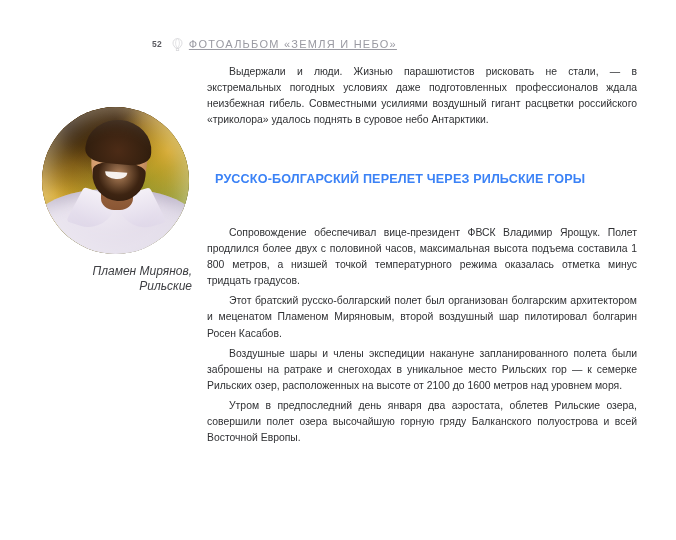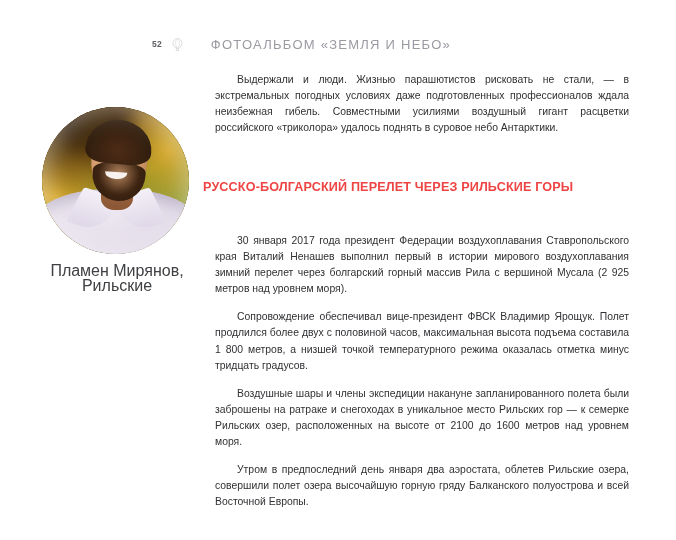--- a/index.html
+++ b/index.html
@@ -45,26 +45,27 @@
   .head-icon {
     margin-left: 10px;
     width: 11px;
     height: 13px;
     display: inline-block;
     position: relative;
     opacity: 0.38;
   }
   .head-icon svg { display: block; }
   .head-title {
-    margin-left: 28px;
-    font-size: 13px;
+    margin-left: 6px;
+    font-size: 11px;
     color: #9a9aa2;
     letter-spacing: 1.25px;
     line-height: 1;
     white-space: nowrap;
+    text-decoration: underline;
   }
 
   
   .figure {
     position: absolute;
     left: 42px;
     top: 107px;
     width: 150px;
   }
   .portrait {
@@ -183,54 +184,55 @@
   .portrait .vignette {
     position: absolute;
     inset: 0;
     border-radius: 50%;
     box-shadow: inset 0 0 22px 6px rgba(255,255,255,0.35);
   }
 
   .caption {
     margin-top: 10px;
     width: 150px;
-    text-align: center;
-    font-size: 16px;
+    text-align: right;
+    font-style: italic;
+    font-size: 12px;
     line-height: 14.5px;
     color: #3f4044;
   }
   .caption .line { display: block; }
 
   
   .column {
     position: absolute;
     left: 203px;
     top: 60px;
     width: 438px;
   }
   .para {
-    margin: 12px;
+    margin: 4px;
     text-align: justify;
     text-justify: inter-word;
     font-size: 10.4px;
     line-height: 16.1px;
     color: #2f3033;
     text-indent: 22px;
     hyphens: manual;
   }
   .para + .para { margin-top: 0px; }
 
   .section-heading {
-    margin: 0;
+    margin: 12px;
     padding: 33px 0 27px 0;
     font-size: 12.6px;
     font-weight: bold;
     letter-spacing: 0.15px;
     line-height: 1;
-    color: #ef4444;
+    color: #3b82f6;
     white-space: nowrap;
   }
 </style>
 </head>
 <body>
 
 <div class="page">
 
   <div class="running-head">
     <span class="folio">52</span>
@@ -264,19 +266,19 @@
       <span class="line">Пламен Мирянов,</span>
       <span class="line">Рильские</span>
     </figcaption>
   </figure>
 
   <div class="column">
     <p class="para">Выдержали и люди. Жизнью парашютистов рисковать не стали, — в экстремальных погодных условиях даже подготовленных профессионалов ждала неизбежная гибель. Совместными усилиями воздушный гигант расцветки российского «триколора» удалось поднять в суровое небо Антарктики.</p>
 
     <h2 class="section-heading">РУССКО-БОЛГАРСКИЙ ПЕРЕЛЕТ ЧЕРЕЗ РИЛЬСКИЕ ГОРЫ</h2>
 
-    <p class="para">30 января 2017 года президент Федерации воздухоплавания Ставропольского края Виталий Ненашев выполнил первый в истории мирового воздухоплавания зимний перелет через болгарский горный массив Рила с вершиной Мусала (2 925 метров над уровнем моря).</p>
     <p class="para">Сопровождение обеспечивал вице-президент ФВСК Владимир Ярощук. Полет продлился более двух с половиной часов, максимальная высота подъема составила 1 800 метров, а низшей точкой температурного режима оказалась отметка минус тридцать градусов.</p>
+    <p class="para">Этот братский русско-болгарский полет был организован болгарским архитектором и меценатом Пламеном Миряновым, второй воздушный шар пилотировал болгарин Росен Касабов.</p>
     <p class="para">Воздушные шары и члены экспедиции накануне запланированного полета были заброшены на ратраке и снегоходах в уникальное место Рильских гор — к семерке Рильских озер, расположенных на высоте от 2100 до 1600 метров над уровнем моря.</p>
     <p class="para">Утром в предпоследний день января два аэростата, облетев Рильские озера, совершили полет озера высочайшую горную гряду Балканского полуострова и всей Восточной Европы.</p>
   </div>
 
 </div>
 
 </body></html>

